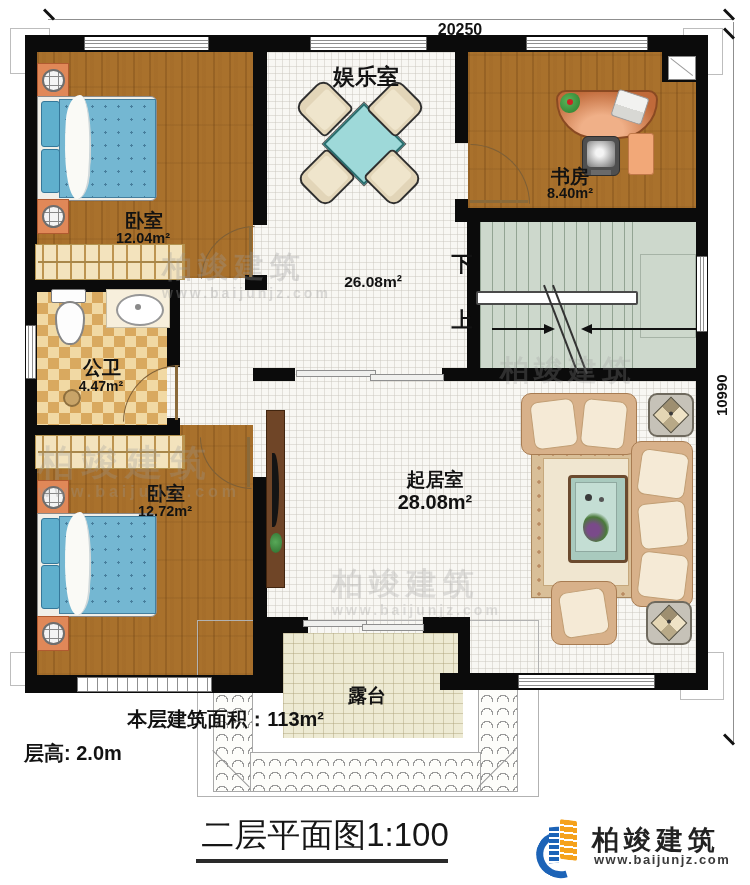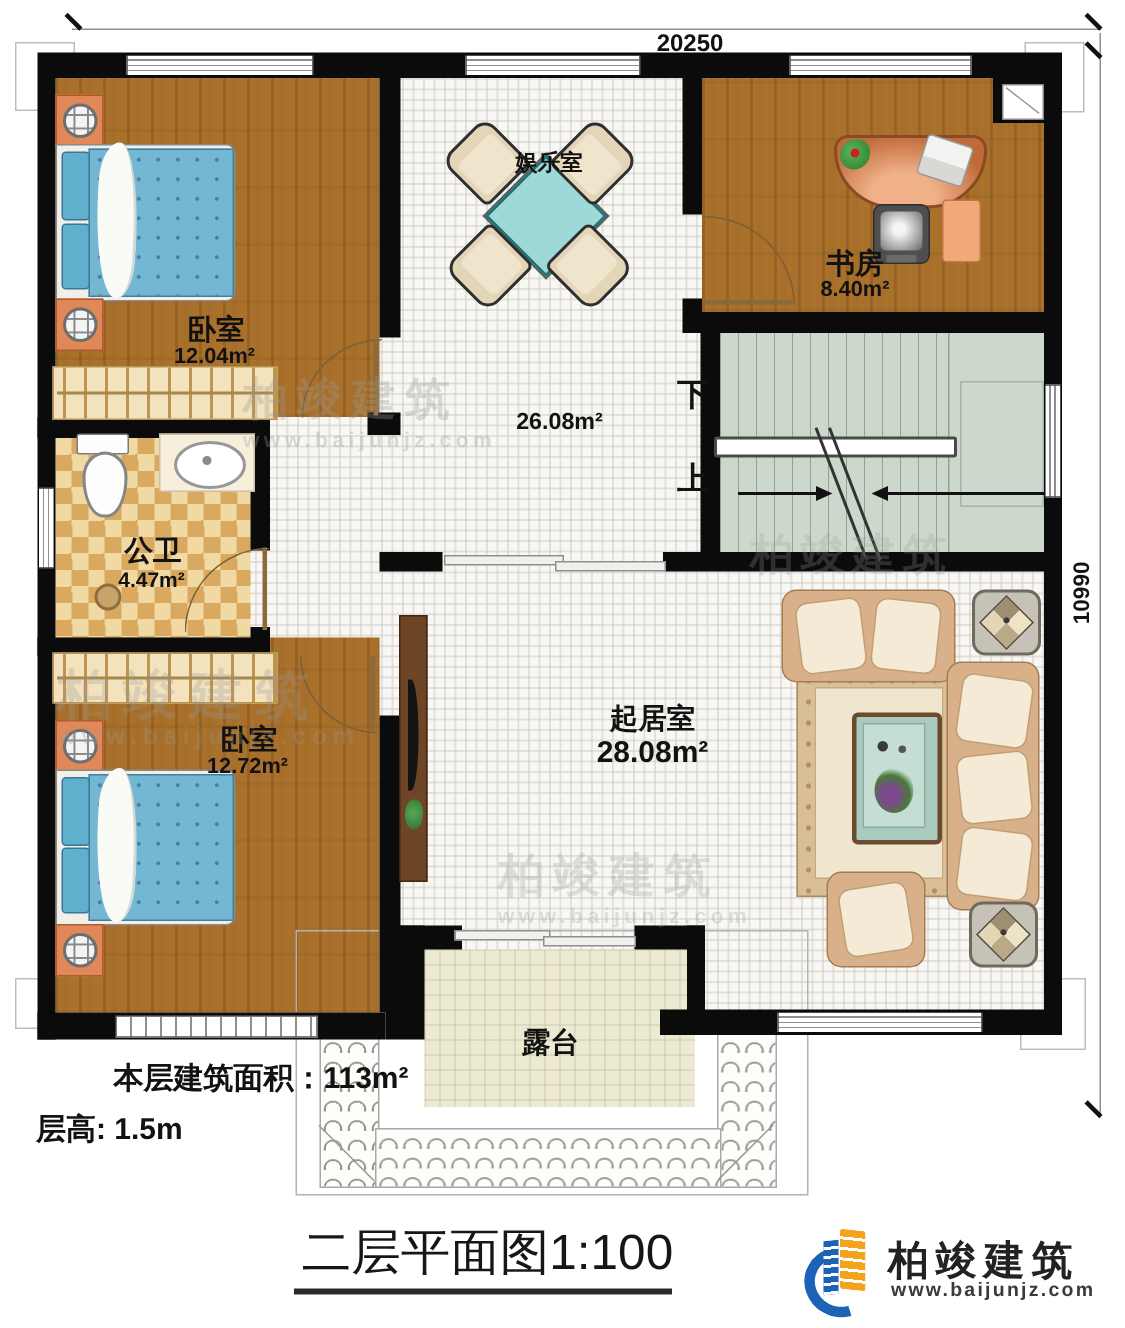--- a/index.html
+++ b/index.html
@@ -233,21 +233,21 @@
   </div>
   <div class="corner-table" style="left:648px;top:393px;">
       <div class="pyramid"></div>
     </div>
   <div class="corner-table" style="left:646px;top:601px;">
       <div class="pyramid"></div>
     </div>
 
   <div class="label" style="left:104px;top:211px;width:80px;font-size:19px;">卧室</div>
   <div class="label" style="left:103px;top:231px;width:80px;font-size:14.5px;">12.04m²</div>
-  <div class="label" style="left:316px;top:65px;width:100px;font-size:15px;margin-top:36px;">娱乐室</div>
+  <div class="label" style="left:316px;top:65px;width:100px;font-size:22px;">娱乐室</div>
   <div class="label" style="left:530px;top:167px;width:80px;font-size:19px;">书房</div>
   <div class="label" style="left:530px;top:186px;width:80px;font-size:14.5px;">8.40m²</div>
   <div class="label" style="left:323px;top:273px;width:100px;font-size:15.5px;">26.08m²</div>
   <div class="label" style="left:62px;top:358px;width:80px;font-size:19px;">公卫</div>
   <div class="label" style="left:61px;top:379px;width:80px;font-size:14px;">4.47m²</div>
   <div class="label" style="left:126px;top:484px;width:80px;font-size:19px;">卧室</div>
   <div class="label" style="left:125px;top:504px;width:80px;font-size:14.5px;">12.72m²</div>
   <div class="label" style="left:395px;top:470px;width:80px;font-size:19px;">起居室</div>
   <div class="label" style="left:393px;top:491px;width:84px;font-size:20px;">28.08m²</div>
   <div class="label" style="left:327px;top:686px;width:80px;font-size:19px;">露台</div>
@@ -261,22 +261,22 @@
     <div style="font-size:16px;letter-spacing:4px;">www.baijunjz.com</div>
   </div>
   <div class="wm" style="left:500px;top:354px;font-size:29px;letter-spacing:5px;opacity:.25;">
     <div>柏竣建筑</div>
   </div>
   <div class="wm" style="left:332px;top:566px;font-size:31px;letter-spacing:6px;opacity:.28;">
     <div>柏竣建筑</div>
     <div style="font-size:14px;letter-spacing:3px;">www.baijunjz.com</div>
   </div>
 
-  <div class="label" style="left:24px;top:708px;width:300px;font-size:20px;text-align:center;">本层建筑面积：113m²</div>
-  <div class="label" style="left:24px;top:742px;width:300px;font-size:20px;text-align:left;">层高: 1.5m</div>
+  <div class="label" style="left:24px;top:708px;width:300px;font-size:20px;text-align:right;">本层建筑面积：113m²</div>
+  <div class="label" style="left:24px;top:742px;width:300px;font-size:20px;text-align:left;">层高: 2.0m</div>
 
   <div class="abs" style="left:190px;top:813px;width:270px;text-align:center;color:#161616;">
     <span style="font-size:33px;font-weight:normal;">二层平面图</span><span style="font-size:33px;">1:100</span>
   </div>
   <div class="abs" style="left:196px;top:859px;width:252px;height:4px;background:#2a2a2a;"></div>
 
   <div class="abs" style="left:536px;top:818px;width:52px;height:50px;">
     <div class="abs" style="left:0px;top:14px;width:34px;height:32px;border:7px solid #1c63b7;border-radius:50%;border-top-color:transparent;border-right-color:transparent;transform:rotate(28deg);"></div>
     <div class="abs" style="left:13px;top:9px;width:10px;height:36px;background:#1c63b7;background-image:repeating-linear-gradient(180deg,transparent 0 4px,#fff 4px 6px);transform:skewY(-6deg);"></div>
     <div class="abs" style="left:24px;top:2px;width:17px;height:40px;background:#f5a21c;background-image:repeating-linear-gradient(180deg,transparent 0 5px,#fff 5px 7px);border-radius:2px;transform:skewY(6deg);"></div>

